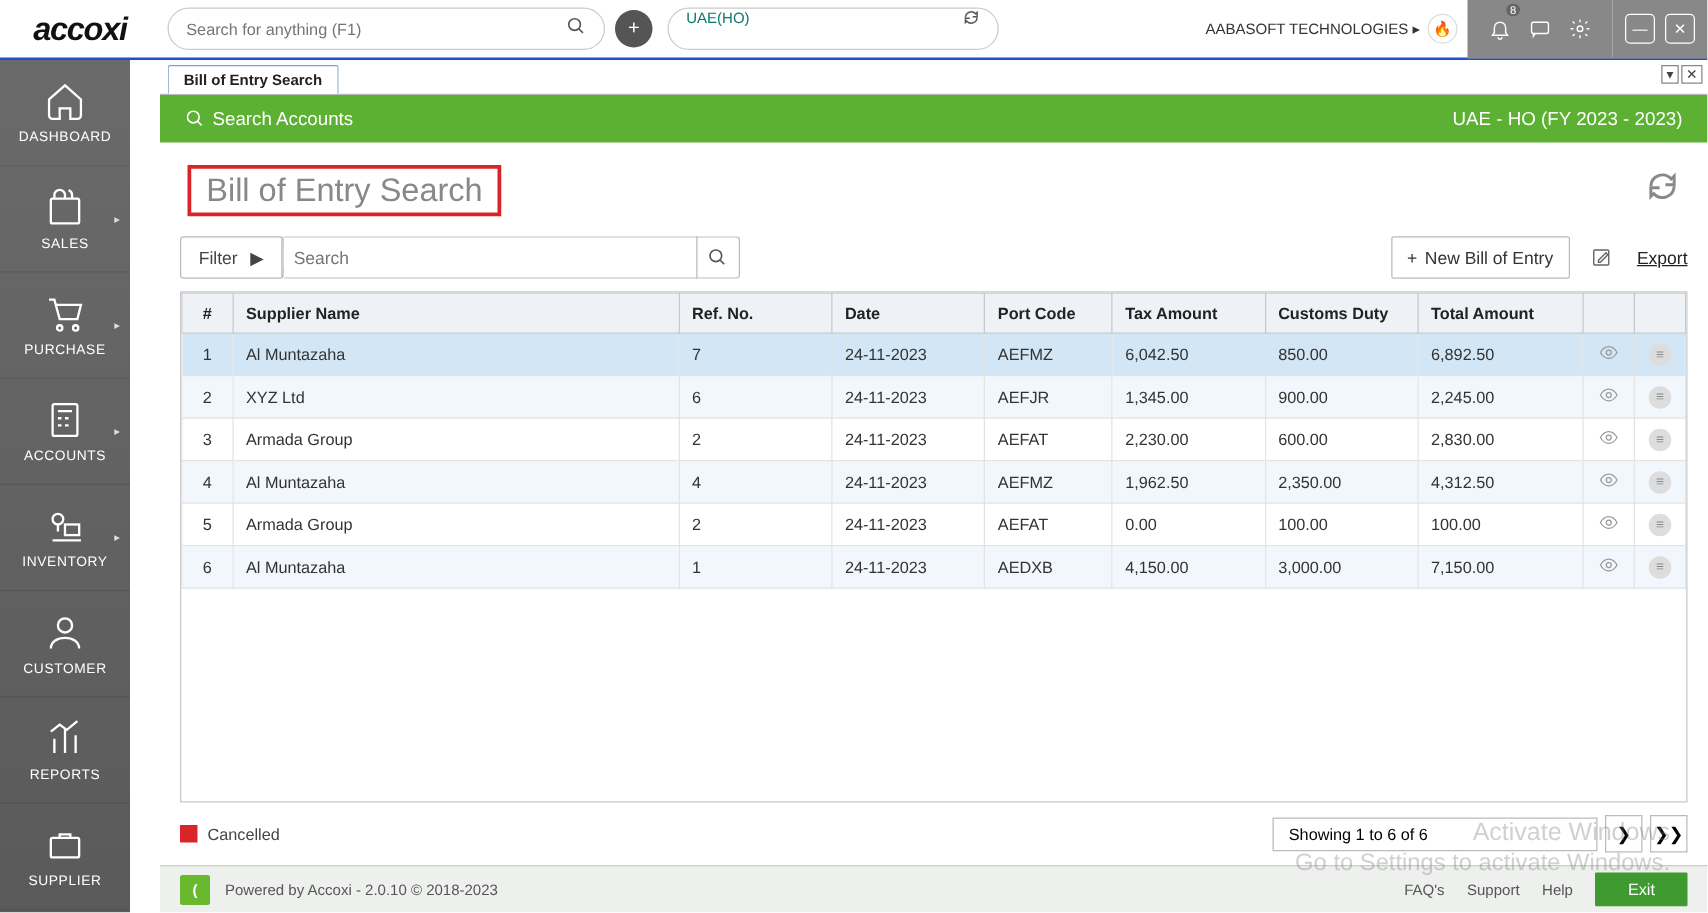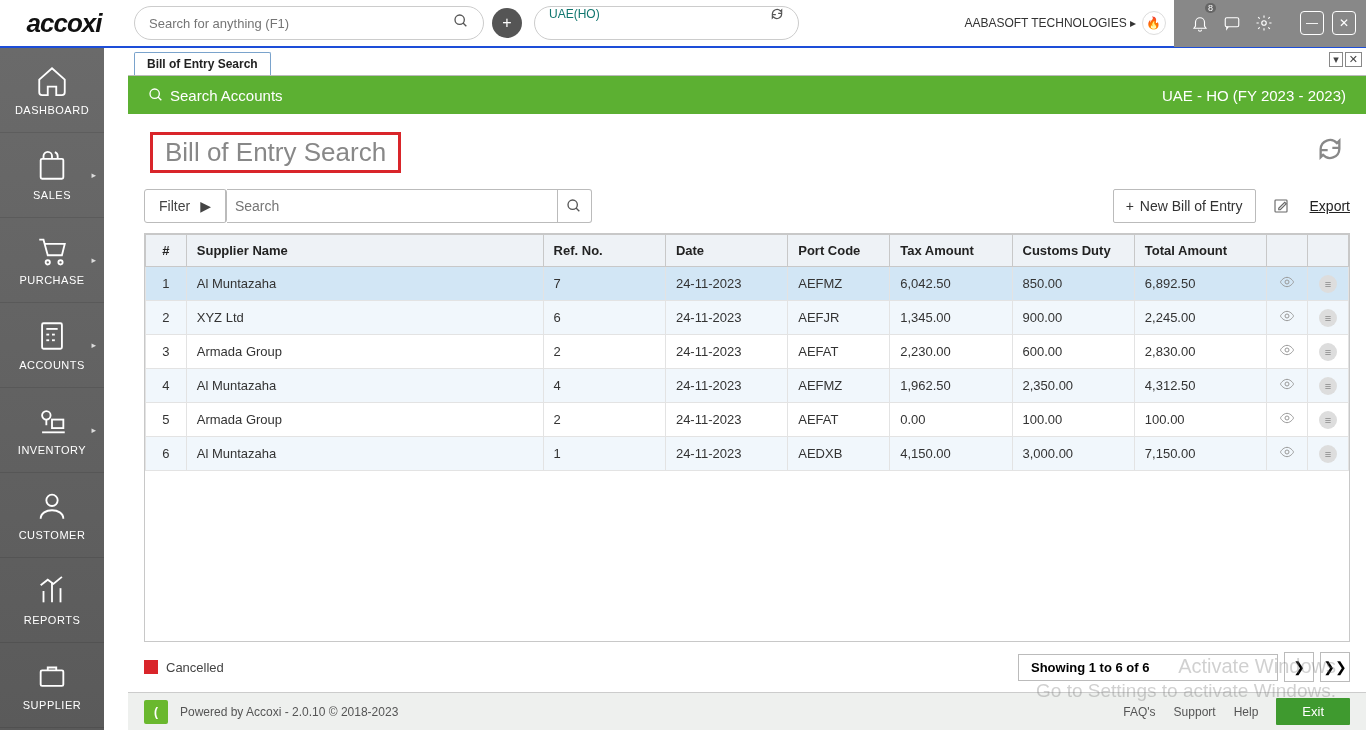--- a/index.html
+++ b/index.html
@@ -65,21 +65,21 @@
 tr.even td { background: #fff; }
 tr.sel td { background: #d2e6f5; }
 .row-icon { color: #999; cursor: pointer; font-size: 14px; display: inline-flex; }
 .row-icon-circle { width: 18px; height: 18px; border-radius: 50%; background: #ddd; display: inline-flex; align-items: center; justify-content: center; color: #888; font-size: 11px; }
 
 
 .status-row { display: flex; align-items: center; justify-content: space-between; padding: 10px 16px; }
 .legend { display: flex; align-items: flex-start; gap: 8px; font-size: 13px; color: #444; }
 .legend-sq { width: 14px; height: 14px; background: #d9252a; }
 .pager { display: flex; align-items: center; gap: 6px; }
-.pager-info { border: 1px solid #bbb; padding: 5px 12px; font-size: 13px; width: 260px; font-weight: bold; }
+.pager-info { border: 1px solid #bbb; padding: 5px 12px; font-size: 13px; width: 260px; }
 .pager-btn { border: 1px solid #bbb; width: 30px; height: 30px; display: flex; align-items: center; justify-content: center; cursor: pointer; font-size: 14px; }
 
 
 .bottombar { height: 38px; background: #eef0ee; border-top: 1px solid #ccc; display: flex; align-items: center; padding: 0 16px; font-size: 12px; color: #555; }
 .logo-sm { width: 24px; height: 24px; background: #6ab82e; margin-right: 12px; border-radius: 2px; display: flex; align-items: center; justify-content: center; color: #fff; font-weight: bold; }
 .bottom-right { margin-left: auto; display: flex; align-items: center; gap: 18px; }
 .exit-btn { background: #3f9a2f; color: #fff; padding: 6px 26px; font-size: 13px; cursor: pointer; border-radius: 1px; }
 
 
 .watermark { position: absolute; right: 30px; bottom: 26px; color: rgba(120,120,120,0.35); font-size: 20px; text-align: right; pointer-events: none; line-height: 1.3; }

